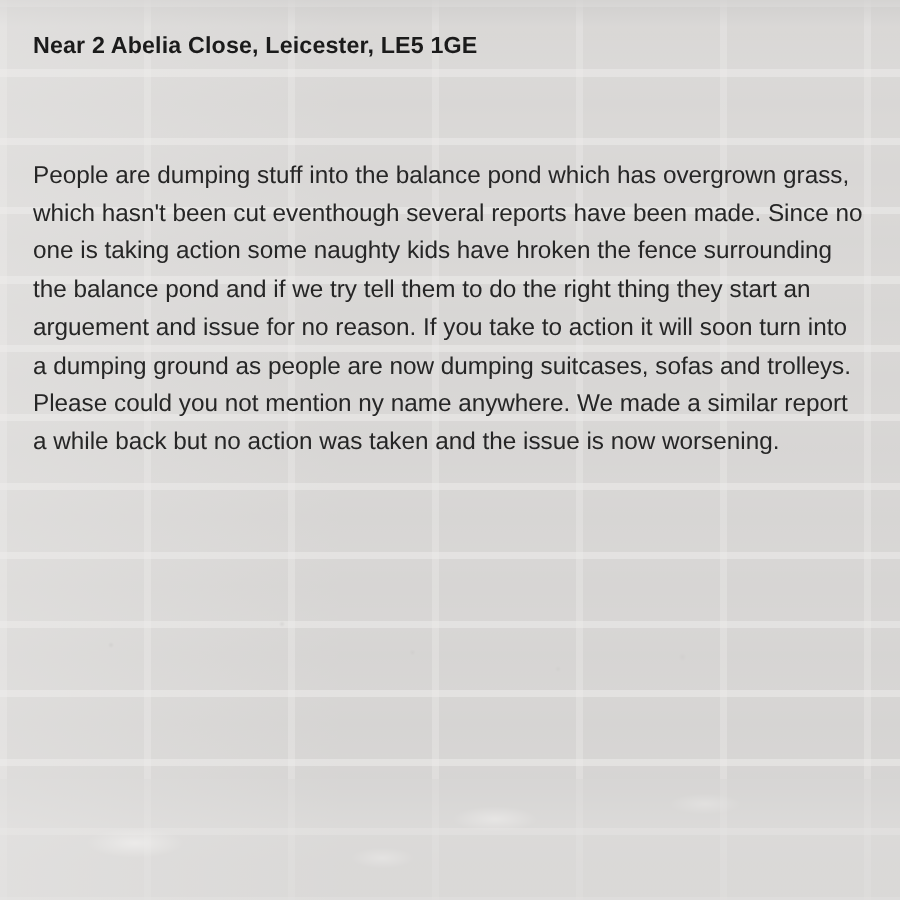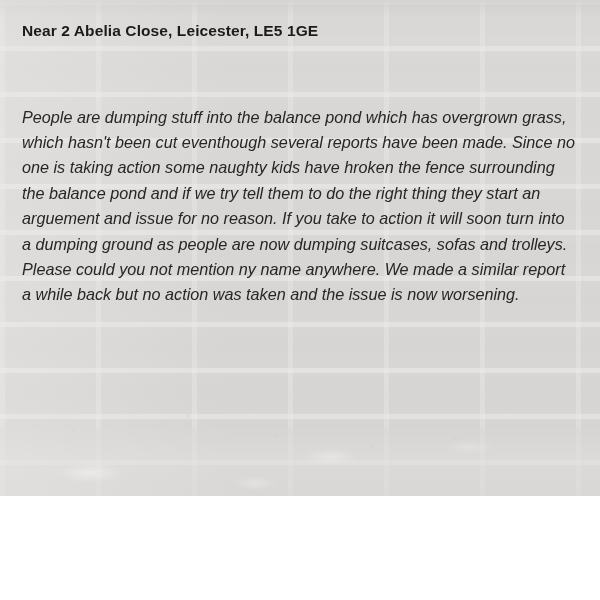--- a/index.html
+++ b/index.html
@@ -6,21 +6,21 @@
     margin: 0;
     padding: 0;
   }
   body {
     font-family: "Liberation Sans", sans-serif;
     background: #ffffff;
   }
   .report-card {
     position: relative;
     width: 600px;
-    height: 496px;
+    height: 600px;
     overflow: hidden;
     background: #7dd3fc;
   }
 
   
   .photo {
     position: absolute;
     inset: 0;
     background:
       
@@ -106,21 +106,20 @@
     margin: 0;
   }
   .report-body {
     margin: 0;
     padding-top: 64px;
     font-size: 16.2px;
     line-height: 25.4px;
     color: #262626;
     max-width: 556px;
     white-space: pre-wrap;
-    font-style: italic;
   }
 </style>
 </head>
 <body>
 
 <div class="report-card">
 
   <div class="photo">
     <div class="photo-dark-strip"></div>
     <div class="photo-bright-left"></div>

